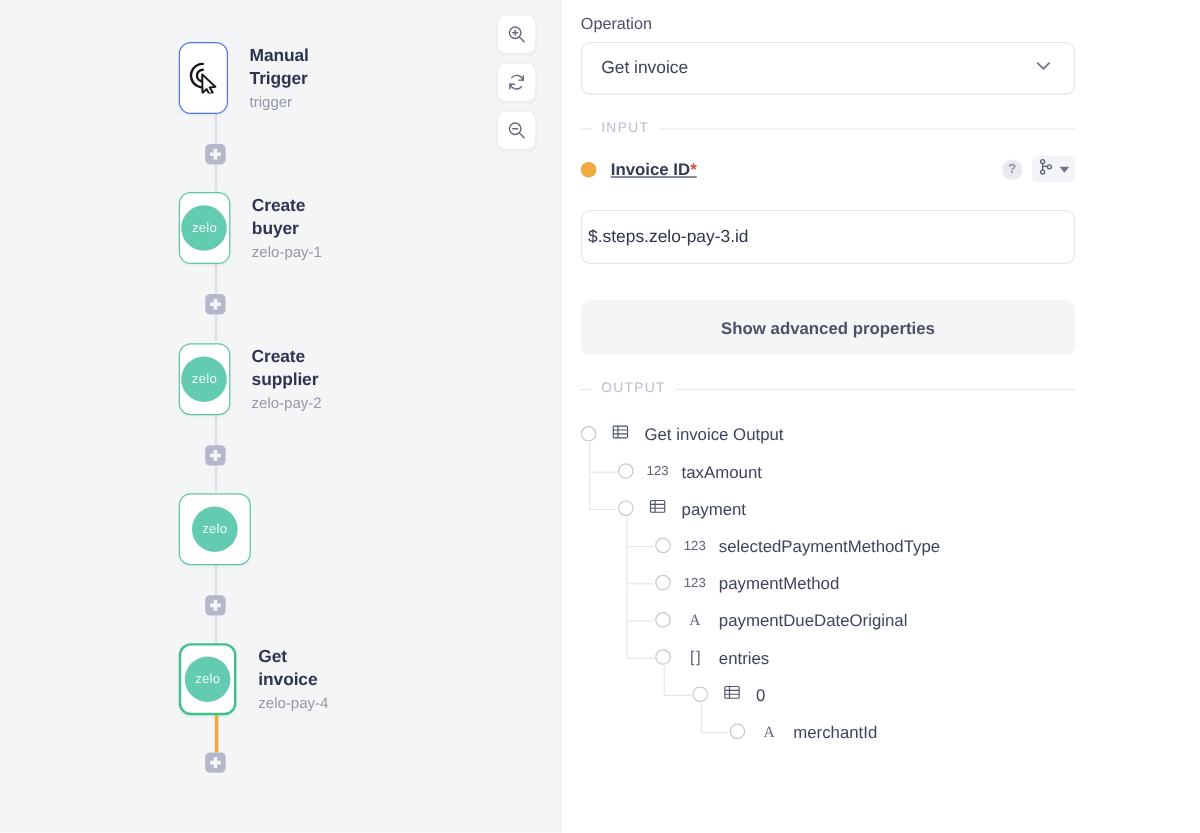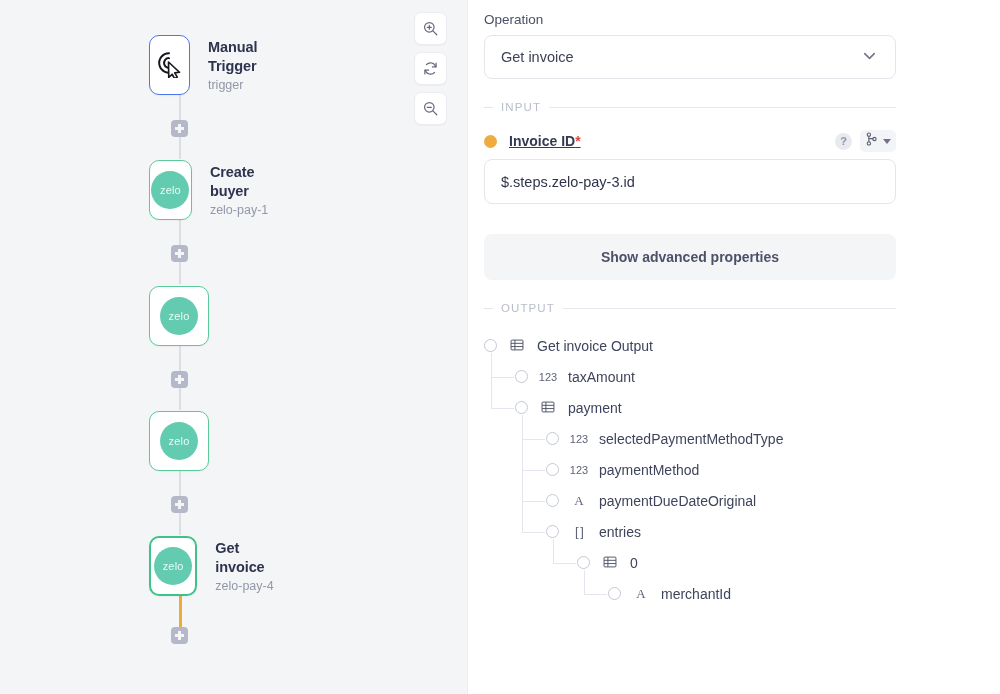--- a/index.html
+++ b/index.html
@@ -144,23 +144,23 @@
     display: flex; align-items: center; gap: 5px; cursor: pointer;
   }
   .caret-dn {
     width: 0; height: 0;
     border-left: 4.5px solid transparent;
     border-right: 4.5px solid transparent;
     border-top: 5px solid #6e7386;
   }
 
   .text-input {
-    margin-top: 6px;
+    margin-top: 22px;
     height: 45px; border: 1px solid #e4e6ec; border-radius: 8px;
-    display: flex; align-items: center; padding: 0 16px;
+    display: flex; align-items: center; padding: 0 5px;
     font-size: 14.5px; color: #2f3449; background: #fff;
   }
 
   .adv-btn {
     margin-top: 30px;
     height: 46px; border-radius: 8px; background: #f4f5f7;
     display: flex; align-items: center; justify-content: center;
     font-size: 14px; font-weight: bold; color: #4c5168; cursor: pointer;
   }
 
@@ -242,20 +242,24 @@
         </div>
         <div class="node-labels">
           <div class="node-title">Create buyer</div>
           <div class="node-sub">zelo-pay-1</div>
         </div>
       </div>
 
       <div class="node-row" style="left:149px; top:286px;">
         <div class="node-box app">
           <div class="zelo-badge">zelo</div>
+        </div>
+        <div class="node-labels">
+          <div class="node-title">Create supplier</div>
+          <div class="node-sub">zelo-pay-2</div>
         </div>
       </div>
 
       <div class="node-row" style="left:149px; top:411px;">
         <div class="node-box app">
           <div class="zelo-badge">zelo</div>
         </div>
       </div>
 
       <div class="node-row" style="left:149px; top:536px;">

